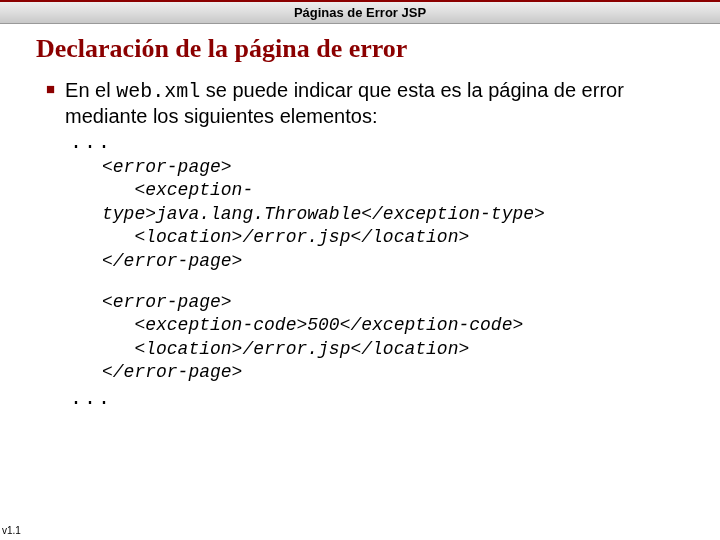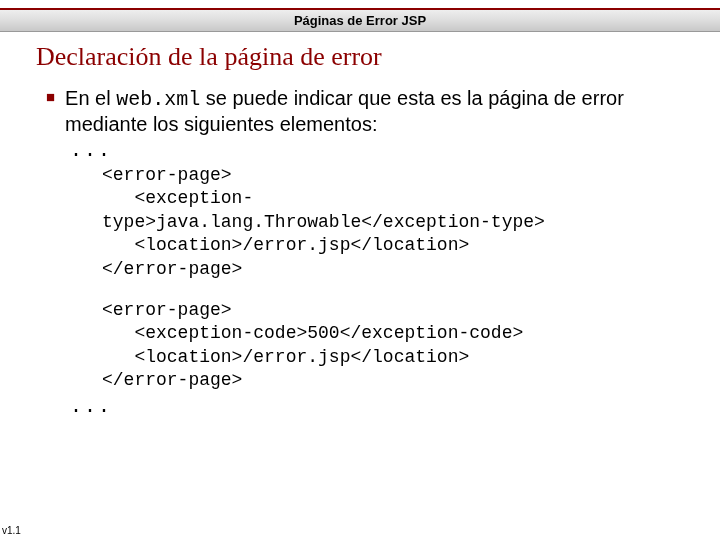--- a/index.html
+++ b/index.html
@@ -14,26 +14,25 @@
   }
   .header-bar {
     background: linear-gradient(to bottom, #eee 0%, #ddd 50%, #c8c8c8 100%);
     border-top: 2px solid #8b0000;
     border-bottom: 1px solid #999;
     text-align: center;
     font-weight: bold;
     font-size: 13px;
     padding: 3px 0;
     color: #000;
-    margin-top: 8px;
   }
   .slide-title {
     font-family: Garamond, "Times New Roman", serif;
     color: #8b0000;
-    font-weight: normal;
+    font-weight: bold;
     font-size: 26px;
     margin: 10px 0 14px 36px;
   }
   .content {
     margin: 0 30px 0 46px;
   }
   .bullet {
     display: flex;
     align-items: flex-start;
   }
@@ -60,20 +59,21 @@
     margin-top: 2px;
   }
   .code-block {
     font-family: "Courier New", Courier, monospace;
     font-size: 18px;
     line-height: 1.3;
     white-space: pre;
     margin-left: 56px;
     margin-top: 2px;
     color: #000;
+    font-style: italic;
   }
   .code-block.second {
     margin-top: 18px;
   }
   .ellipsis-bottom {
     font-family: "Courier New", Courier, monospace;
     font-size: 20px;
     margin-left: 24px;
     letter-spacing: 2px;
     margin-top: 2px;

